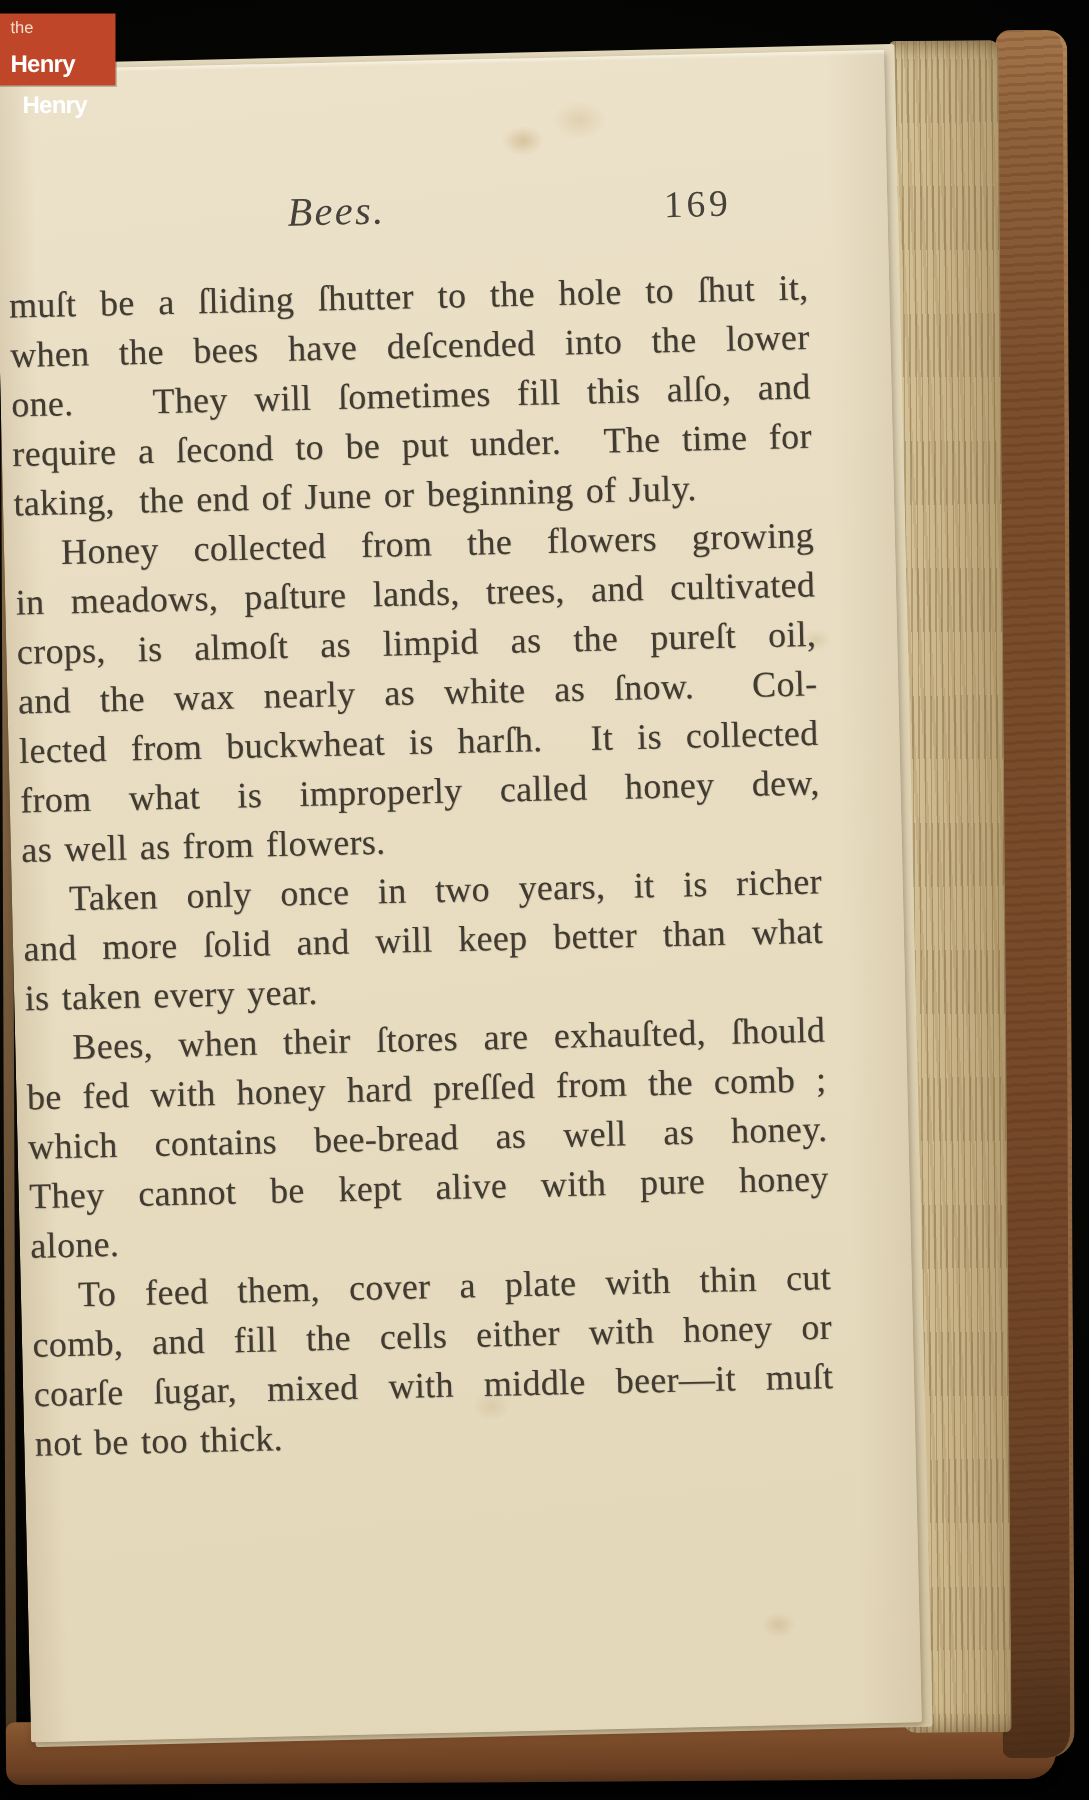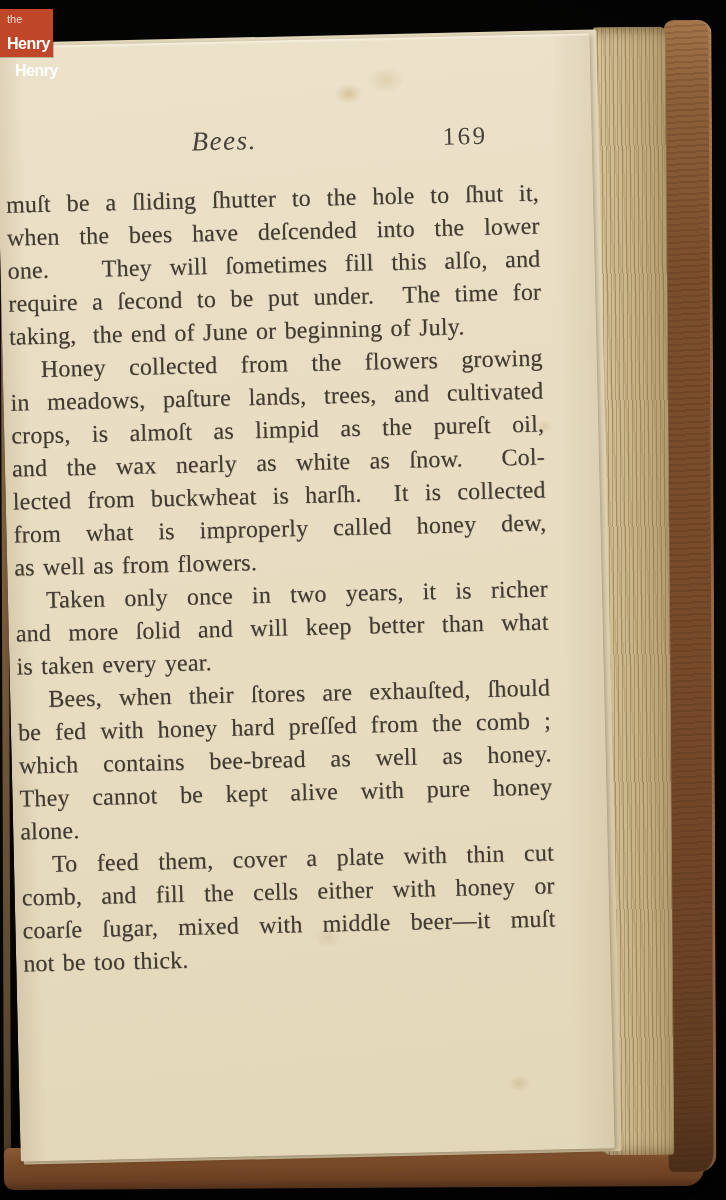--- a/index.html
+++ b/index.html
@@ -89,21 +89,21 @@
     font-size: 24px; line-height: 33px; letter-spacing: 0.2px; word-spacing: 2px;
     color: #413b31;
     text-shadow: 0.3px 0.3px 0.7px rgba(62,52,40,.45);
   }
   .line { text-align: justify; text-align-last: justify; white-space: normal; }
   .line.last { text-align-last: left; }
   .line.indent { text-indent: 31px; }
 
   
   .logo {
-    position: absolute; left: 0; top: 9px; width: 53px; height: 48px;
+    position: absolute; left: 0; top: 9px; width: 77px; height: 48px;
     background: #bf4629;
     box-shadow: 0 0 0 1px rgba(0,0,0,.2);
     font-family: "Liberation Sans", sans-serif;
     color: #fff;
   }
   .logo .the   { position: absolute; left: 7px;  top: 4px;  font-size: 11px; font-weight: 400; color: #f3ddc9; }
   .logo .henry { position: absolute; left: 15px; top: 13px; font-size: 16px; font-weight: 700; letter-spacing: -0.5px; margin-top: 40px; }
   .logo .ford  { position: absolute; left: 7px;  top: 26px; font-size: 16px; font-weight: 700; letter-spacing: -0.5px; }
 </style>
 </head>

